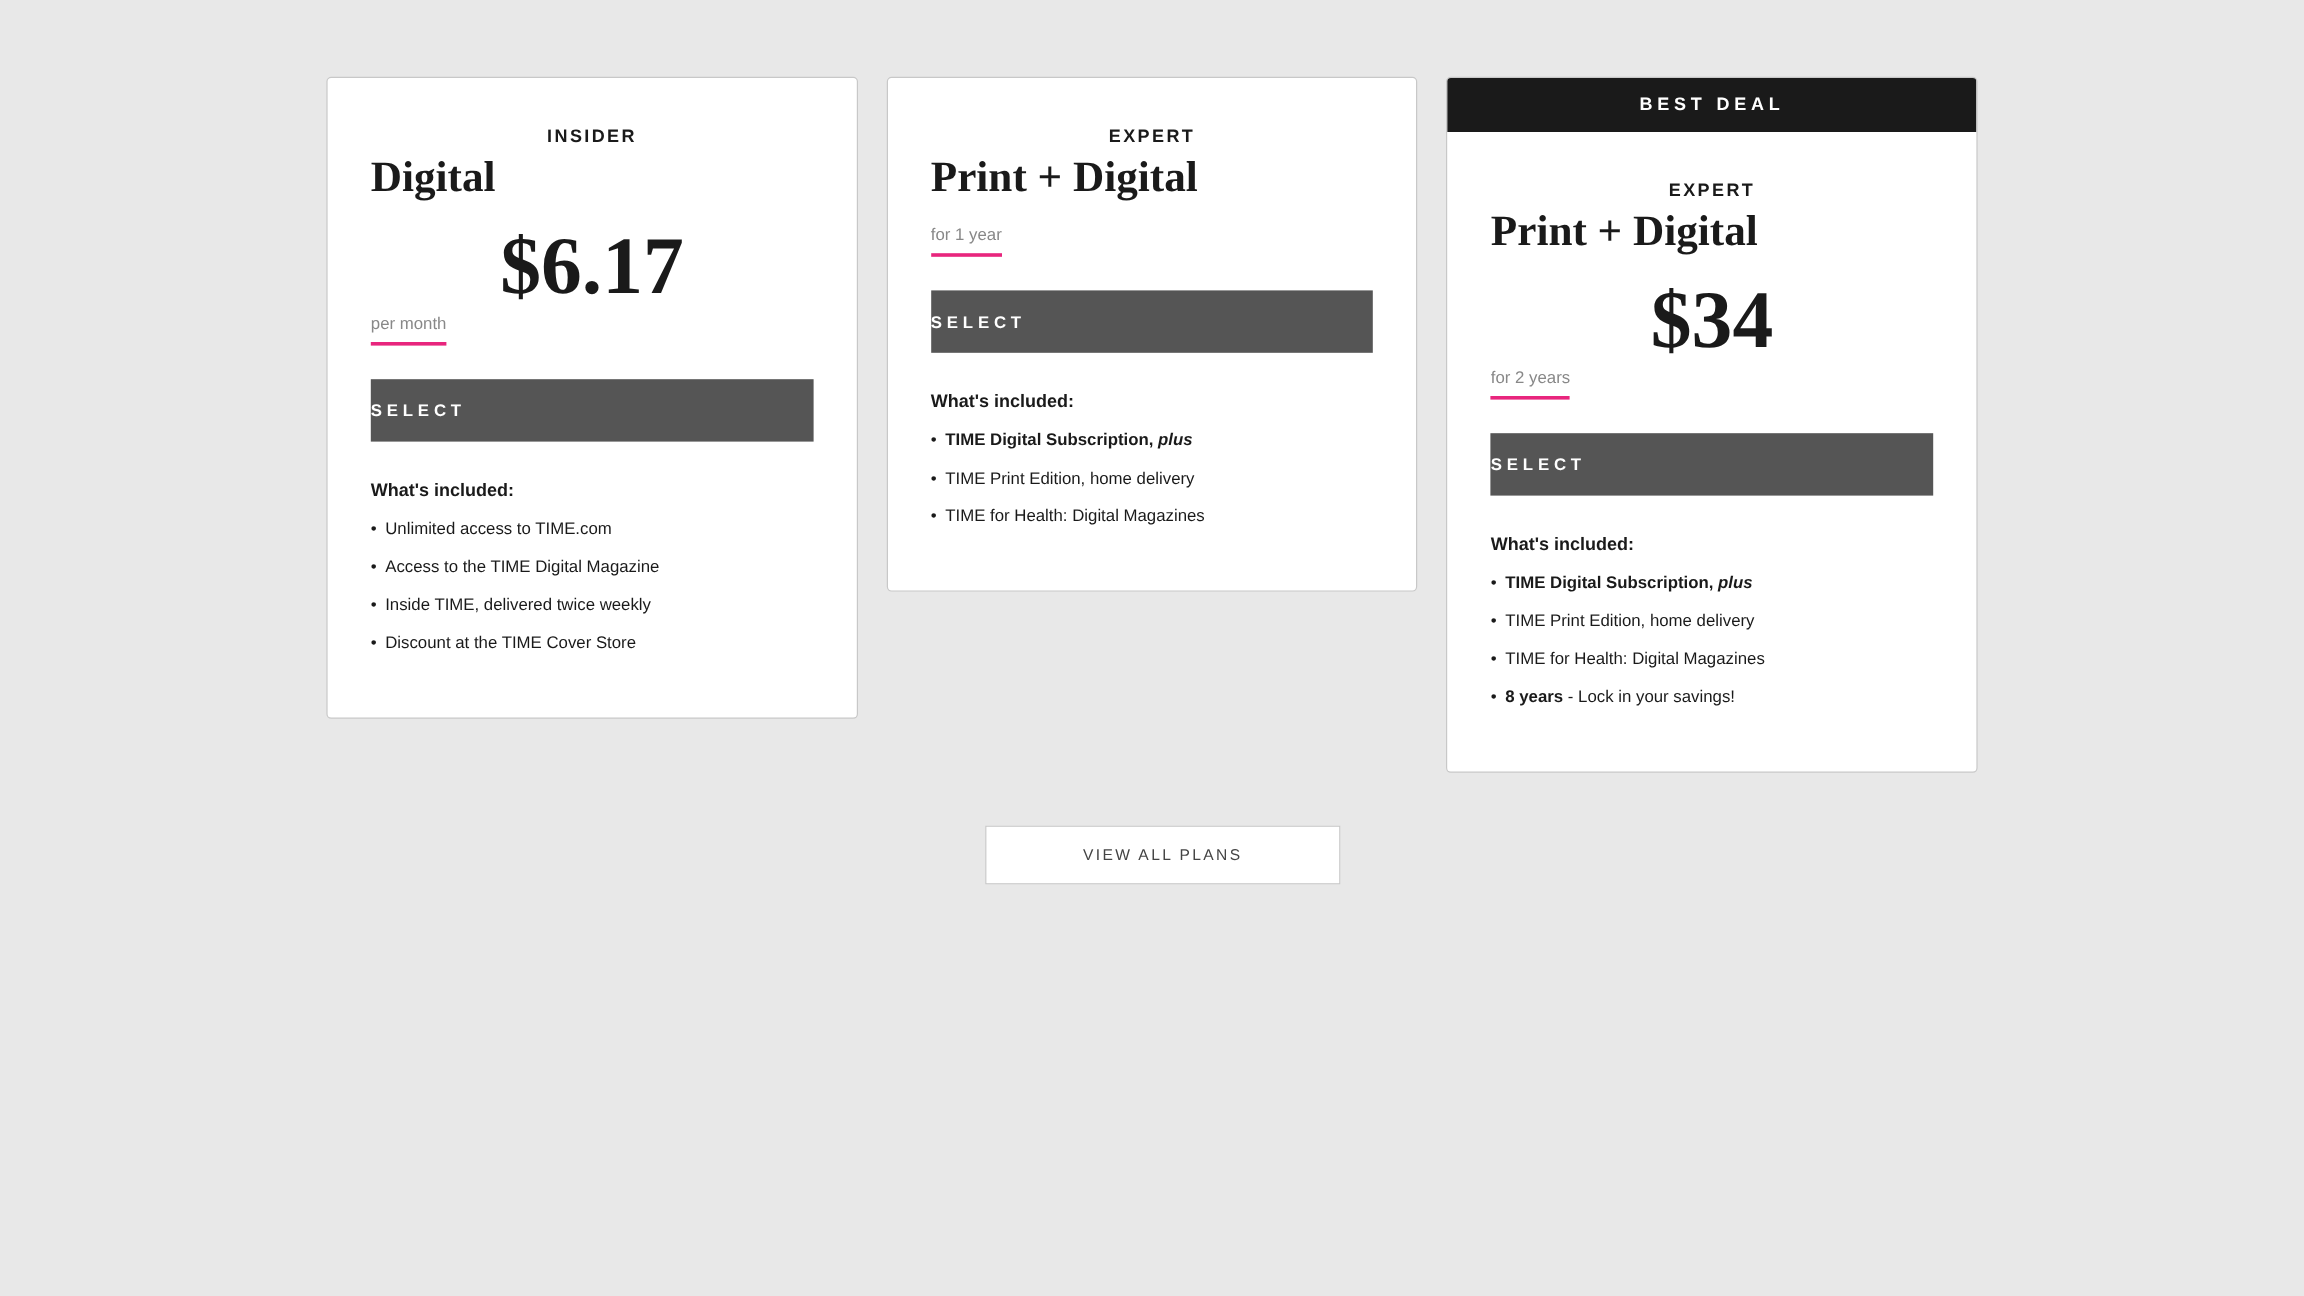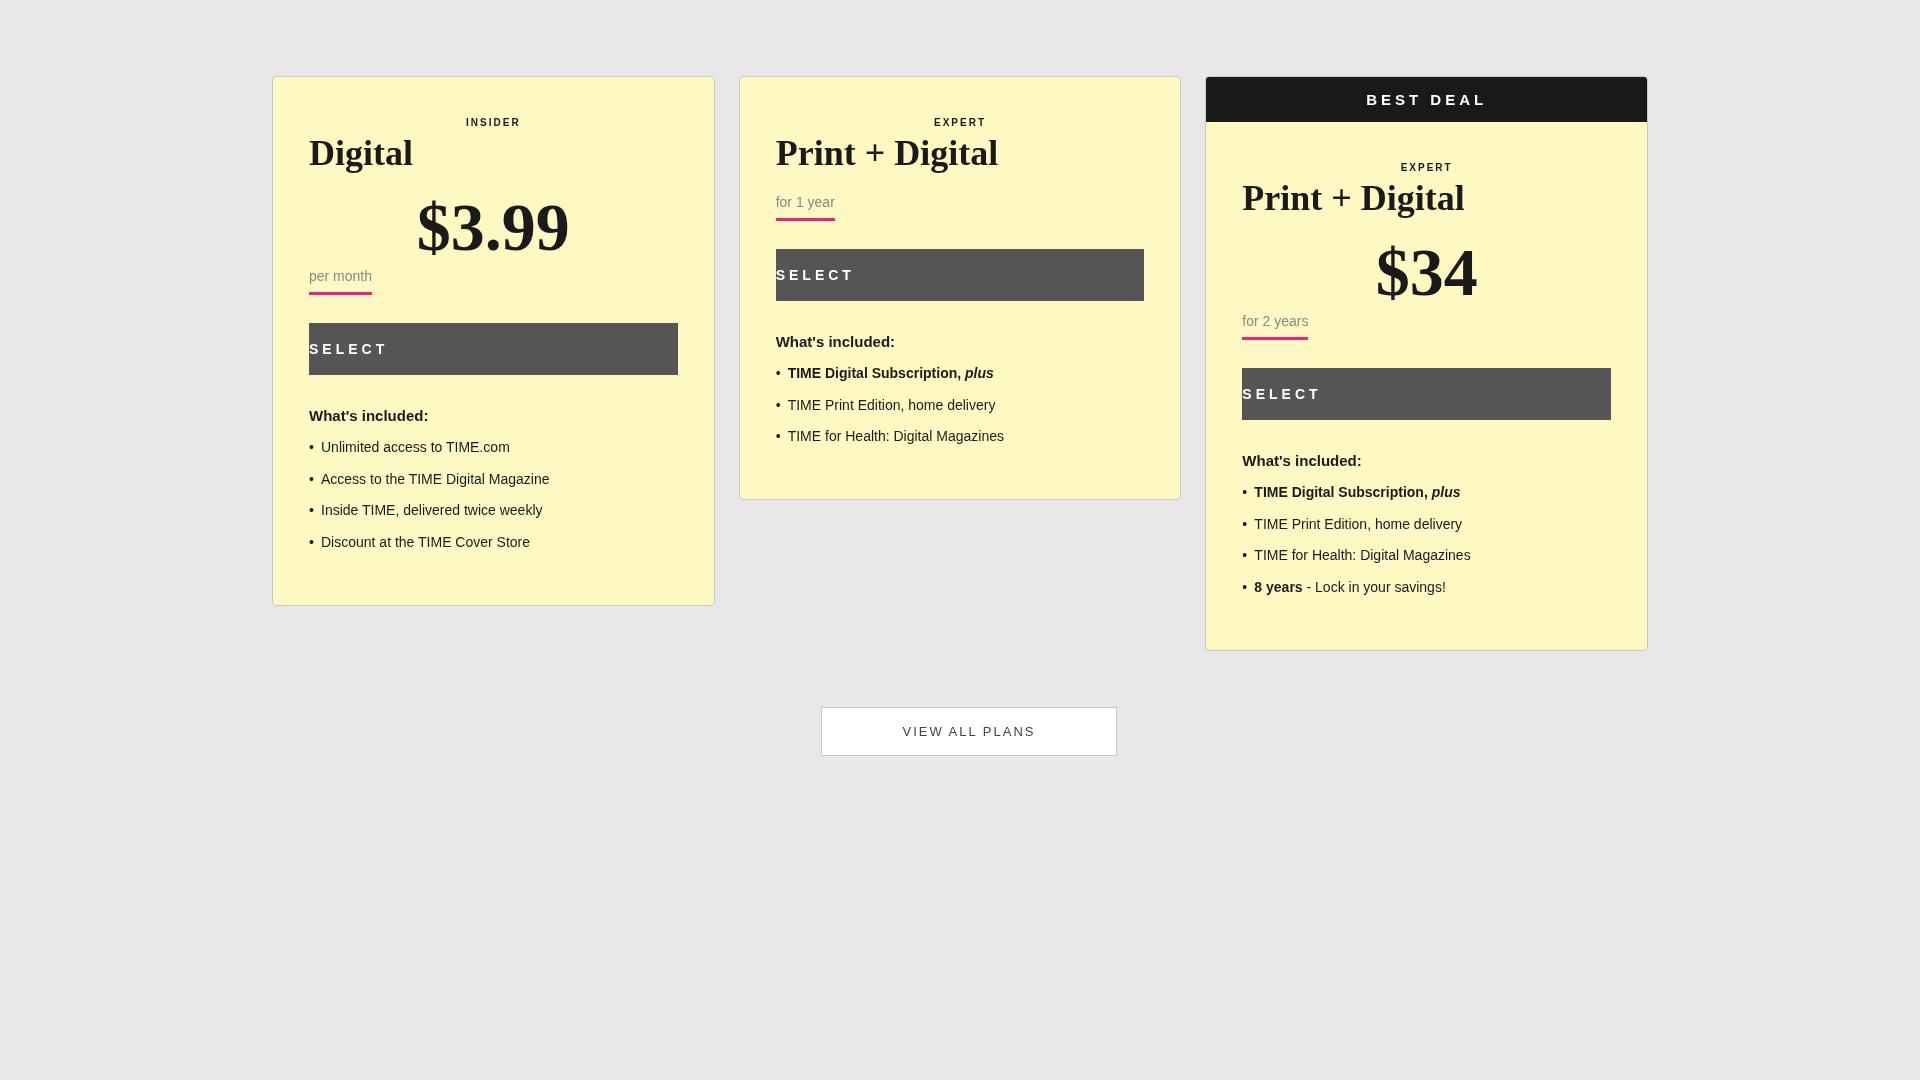--- a/index.html
+++ b/index.html
@@ -21,27 +21,27 @@
     .plans-container {
       display: flex;
       gap: 0px;
       justify-content: center;
       align-items: flex-start;
       width: 100%;
       max-width: 1400px;
     }
 
     .plan-card {
-      background: #fef9c3;
+      background: #ffffff;
       border: 1.5px solid #c8c8c8;
       border-radius: 4px;
       width: 500px;
       padding: 0;
       overflow: hidden;
-      margin: 16px 12px;
+      margin: 4px 12px;
     }
 
     .plan-card.best-deal {
       border: 1.5px solid #c8c8c8;
     }
 
     .best-deal-banner {
       background-color: #1a1a1a;
       color: #ffffff;
       text-align: center;
@@ -52,21 +52,21 @@
       letter-spacing: 4px;
       text-transform: uppercase;
     }
 
     .plan-body {
       padding: 40px 36px 40px;
     }
 
     .plan-tier {
       font-family: Arial, Helvetica, sans-serif;
-      font-size: 10px;
+      font-size: 15px;
       font-weight: 700;
       text-align: center;
       color: #1a1a1a;
       letter-spacing: 2px;
       text-transform: uppercase;
       margin-bottom: 4px;
     }
 
     .plan-name {
       font-family: Georgia, serif;
@@ -175,21 +175,21 @@
   </style>
 </head>
 <body>
 
 <div class="plans-container">
 
   <div class="plan-card">
     <div class="plan-body">
       <div class="plan-tier">INSIDER</div>
       <div class="plan-name">Digital</div>
-      <div class="plan-price">$3.99</div>
+      <div class="plan-price">$6.17</div>
       <div class="plan-period-wrapper">
         <span class="plan-period">per month</span>
       </div>
       <button class="select-button">SELECT</button>
       <div class="whats-included-label">What's included:</div>
       <ul class="features-list">
         <li>Unlimited access to TIME.com</li>
         <li>Access to the TIME Digital Magazine</li>
         <li>Inside TIME, delivered twice weekly</li>
         <li>Discount at the TIME Cover Store</li>

